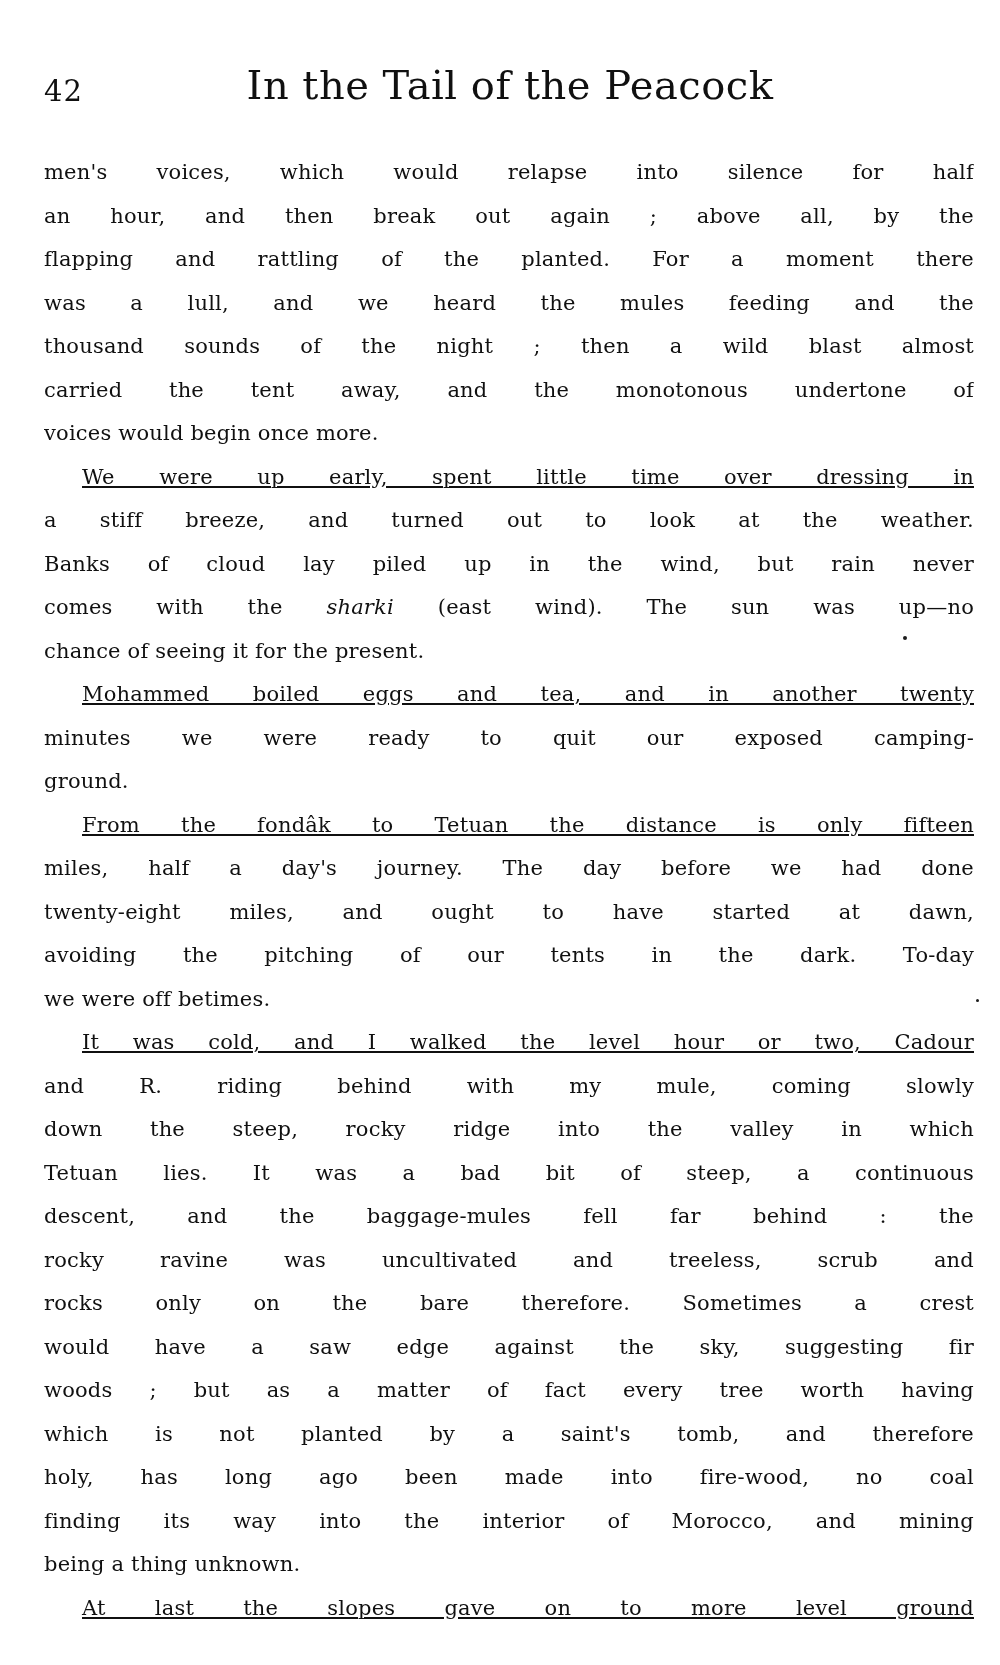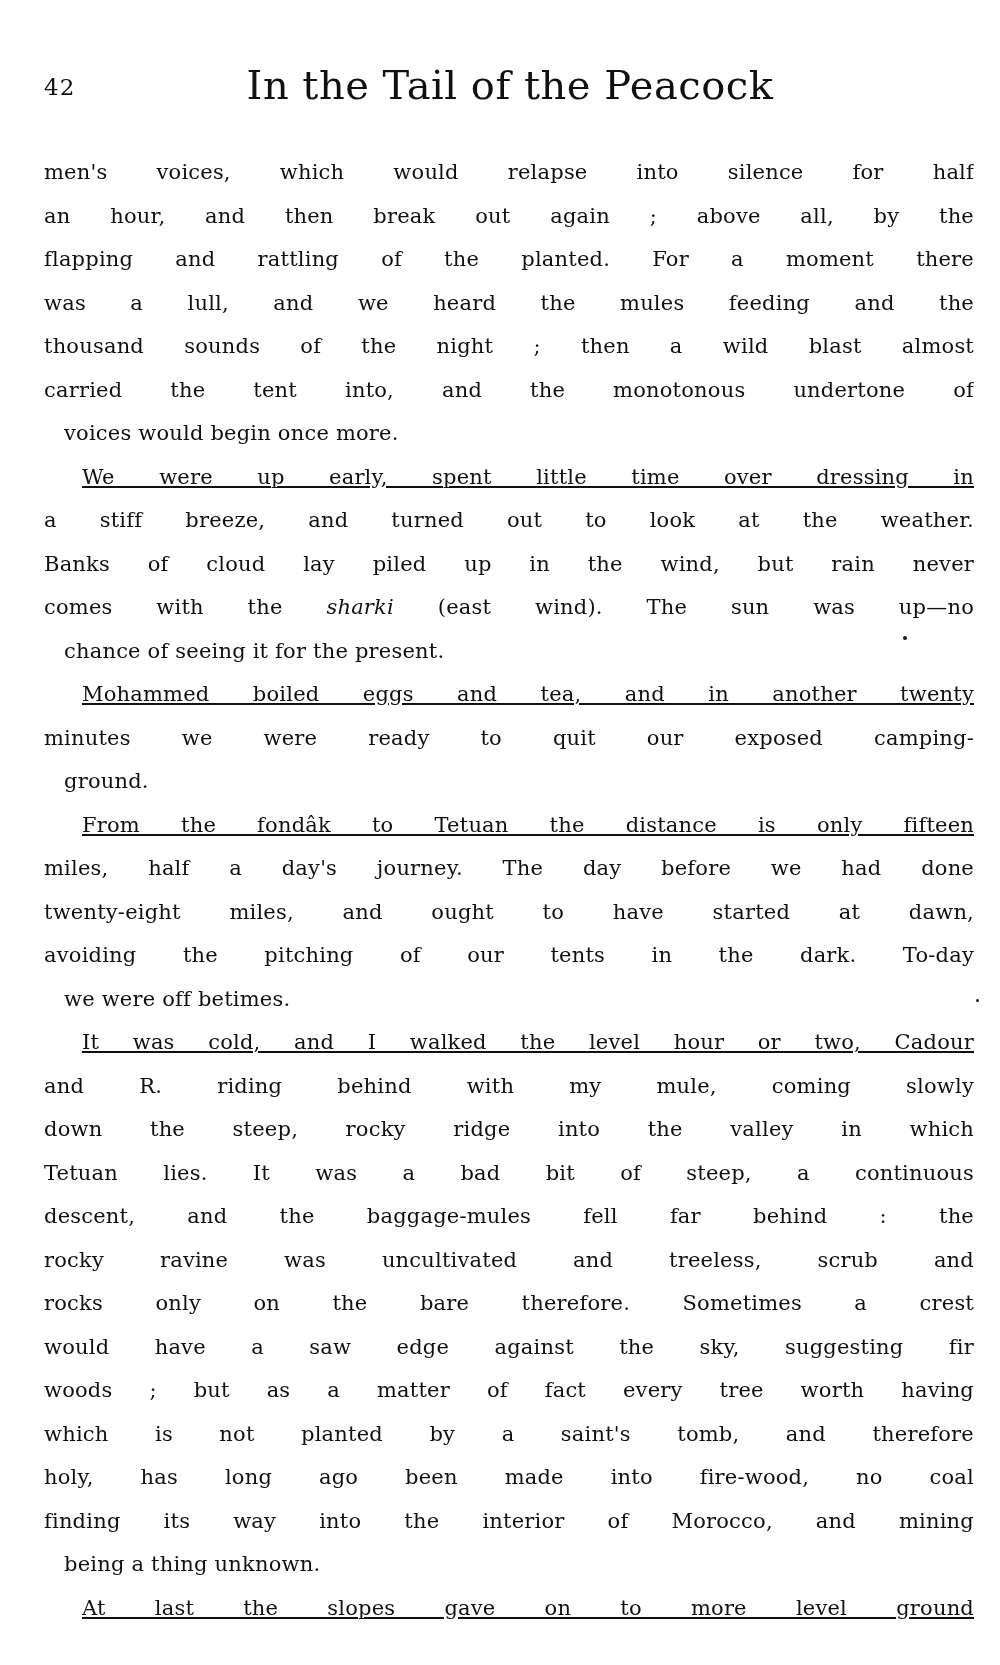--- a/index.html
+++ b/index.html
@@ -9,21 +9,21 @@
     height: 1665px;
     background: #ffffff;
     overflow: hidden;
     font-family: "DejaVu Serif", serif;
     color: #101010;
   }
   .page-number {
     position: absolute;
     left: 44px;
     top: 74px;
-    font-size: 23px;
+    font-size: 29px;
     letter-spacing: 1px;
   }
   .running-title {
     position: absolute;
     left: 10px;
     top: 62px;
     width: 100%;
     margin: 0;
     text-align: center;
     font-size: 40px;
@@ -39,21 +39,21 @@
     line-height: 43.5px;
     letter-spacing: 0.2px;
   }
   .para { margin: 0; }
   .line {
     height: 43.5px;
     text-align: justify;
     text-align-last: justify;
     overflow: hidden;
   }
-  .line.lastline { text-align-last: left; margin-left: 20px; }
+  .line.lastline { text-align-last: left; }
   .line.indent { text-indent: 38px; text-decoration: underline; }
   .speck {
     position: absolute;
     background: #1c1c1c;
     border-radius: 50%;
   }
   #speck1 { left: 903px; top: 636px; width: 4px; height: 4px; }
   #speck2 { left: 976px; top: 999px; width: 3px; height: 3px; }
 </style>
 </head>
@@ -63,21 +63,21 @@
   <span class="page-number">42</span>
   <h1 class="running-title">In the Tail of the Peacock</h1>
 
   <div class="body-text">
       <div class="para">
         <div class="line">men's voices, which would relapse into silence for half</div>
         <div class="line">an hour, and then break out again ; above all, by the</div>
         <div class="line">flapping and rattling of the planted.  For a moment there</div>
         <div class="line">was a lull, and we heard the mules feeding and the</div>
         <div class="line">thousand sounds of the night ; then a wild blast almost</div>
-        <div class="line">carried the tent into, and the monotonous undertone of</div>
+        <div class="line">carried the tent away, and the monotonous undertone of</div>
         <div class="line lastline">voices would begin once more.</div>
       </div>
       <div class="para">
         <div class="line indent">We were up early, spent little time over dressing in</div>
         <div class="line">a stiff breeze, and turned out to look at the weather.</div>
         <div class="line">Banks of cloud lay piled up in the wind, but rain never</div>
         <div class="line">comes with the <i>sharki</i> (east wind).  The sun was up—no</div>
         <div class="line lastline">chance of seeing it for the present.</div>
       </div>
       <div class="para">

